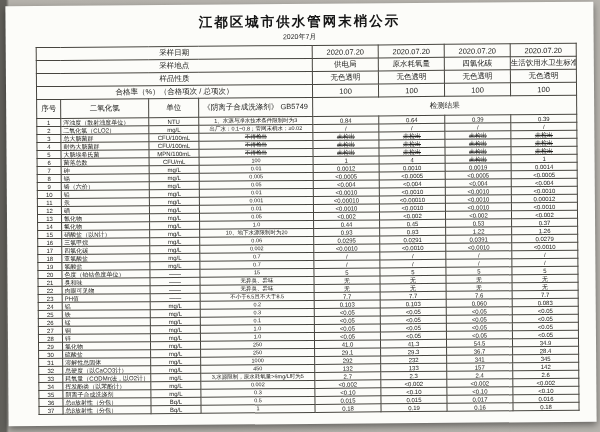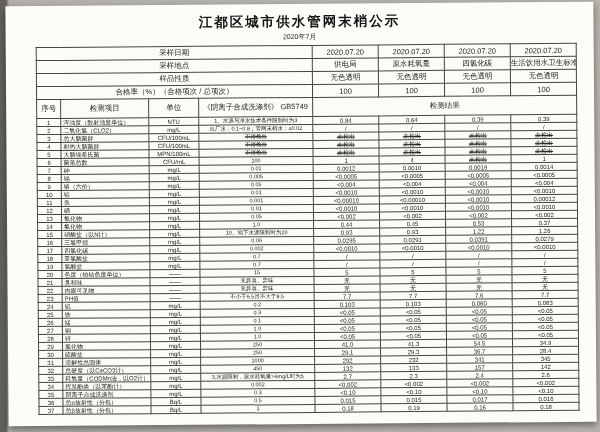--- a/index.html
+++ b/index.html
@@ -71,21 +71,21 @@
             <th colspan="4">合格率（%）（合格项次 / 总项次）</th>
             <td>100</td>
             <td>100</td>
             <td>100</td>
             <td>100</td>
           </tr>
         </tbody>
       <tbody>
         <tr class="head-row">
           <th>序号</th>
-          <th>检测项目</th>
+          <th>二氧化氯</th>
           <th>单位</th>
           <th>《阴离子合成洗涤剂》 GB5749</th>
           <th colspan="4">检测结果</th>
         </tr>
       </tbody>
       <tbody>
           <tr class="data-row">
             <td>1</td>
             <td class="cell-item">浑浊度（散射浊度单位）</td>
             <td>NTU</td>

